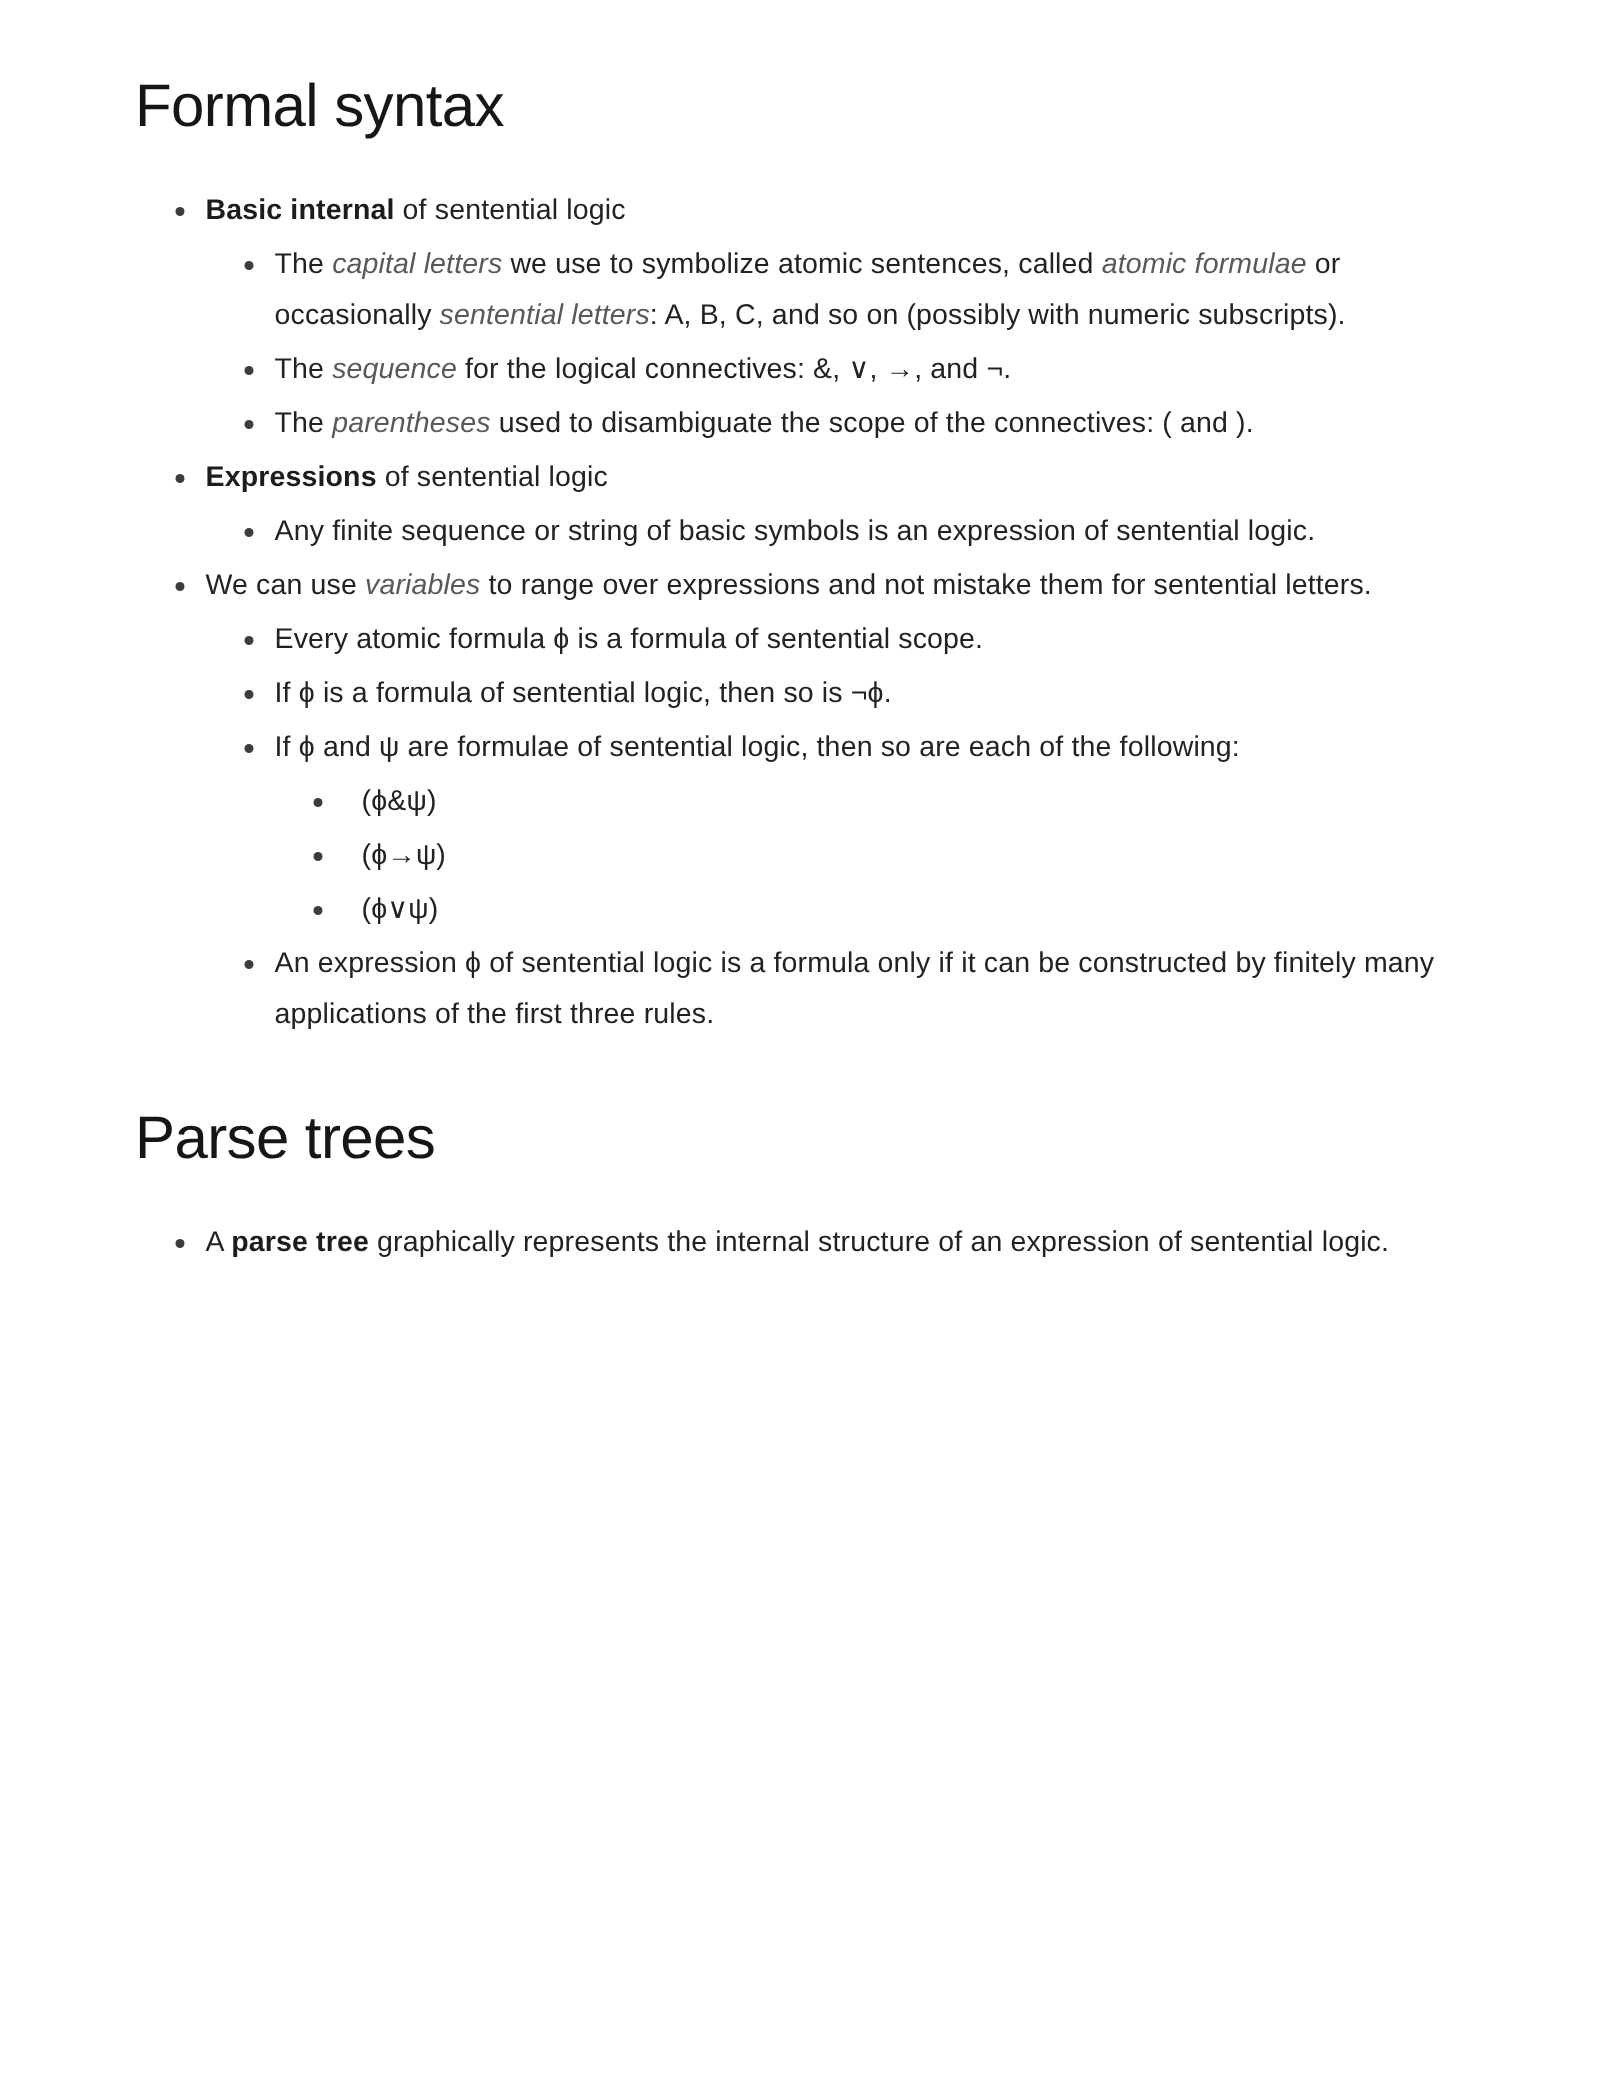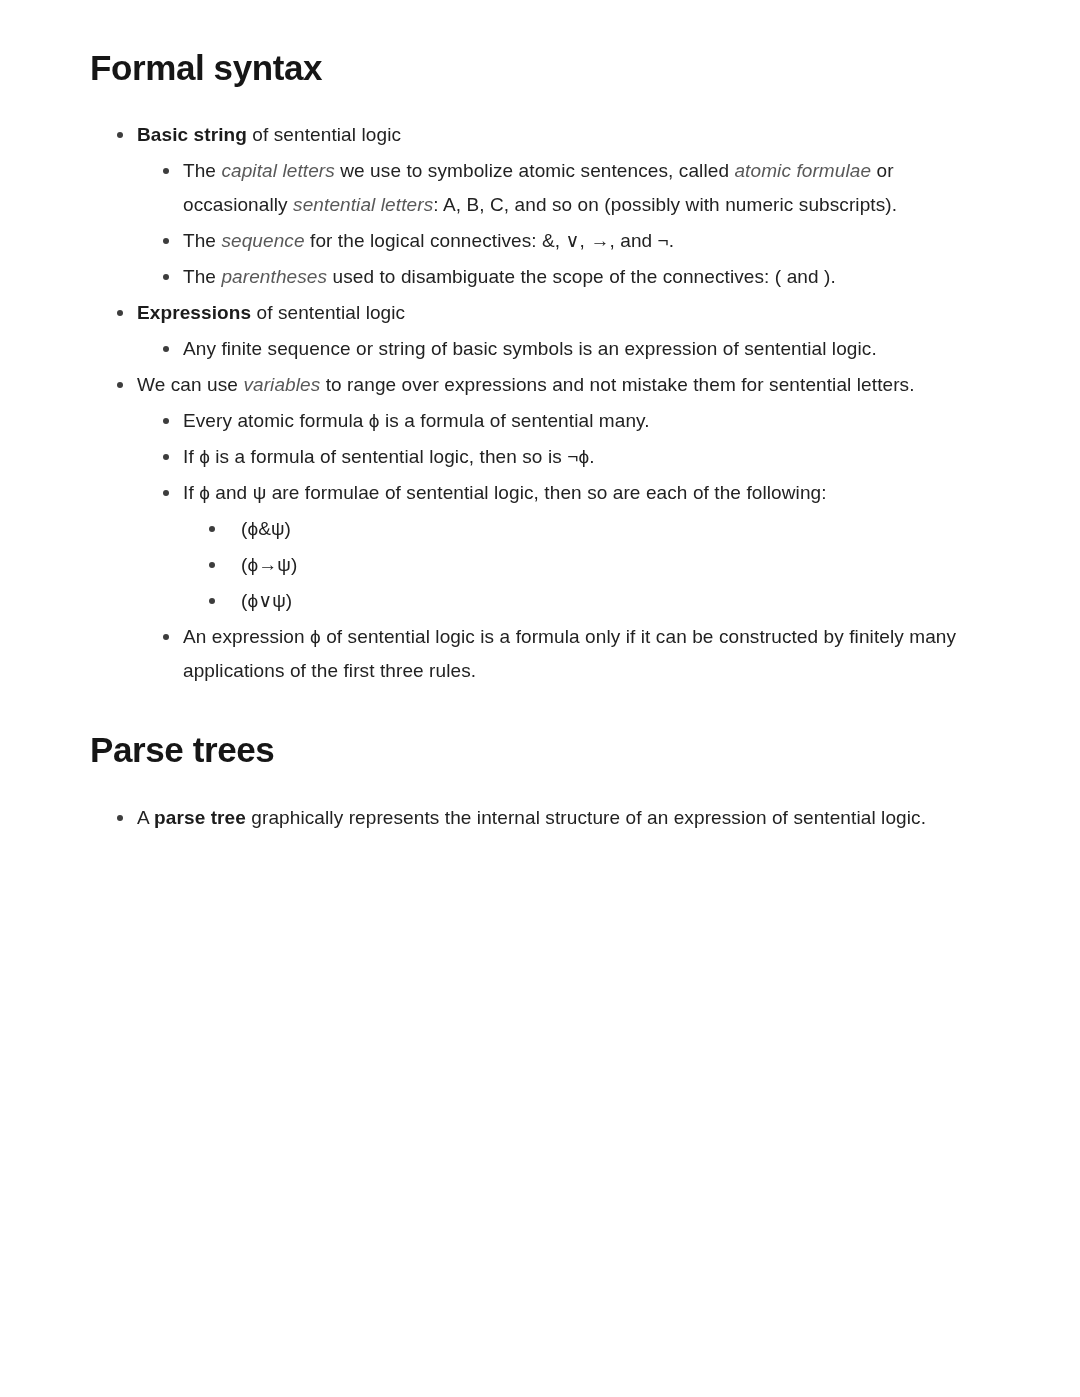--- a/index.html
+++ b/index.html
@@ -21,22 +21,22 @@
     height: 1397px;
     font-family: "Liberation Sans", sans-serif;
     color: var(--text-color);
     overflow: hidden;
   }
   .doc {
     padding: 48px 90px 0 90px;
     width: 1080px;
   }
   .section-heading {
-    font-size: 35px;
-    font-weight: 700;
+    font-size: 40px;
+    font-weight: 400;
     letter-spacing: -0.4px;
     color: var(--heading-color);
     margin: 42px 0 30px 0;
     line-height: 1.15;
   }
   .section-heading:first-child { margin-top: 0; }
   .list { margin: 0; }
   .item {
     display: flex;
     align-items: flex-start;
@@ -64,21 +64,21 @@
   .run.normal { font-weight: 400; }
 </style>
 </head>
 <body>
 
 <main class="doc">
     <h1 class="section-heading">Formal syntax</h1>
     <div class="list">
       <div class="item lvl1">
         <span class="bullet"></span>
-        <span class="item-text"><span class="run bold">Basic string</span><span class="run normal"> of sentential logic</span></span>
+        <span class="item-text"><span class="run bold">Basic internal</span><span class="run normal"> of sentential logic</span></span>
       </div>
       <div class="item lvl2">
         <span class="bullet"></span>
         <span class="item-text"><span class="run normal">The </span><span class="run italic">capital letters</span><span class="run normal"> we use to symbolize atomic sentences, called </span><span class="run italic">atomic formulae</span><span class="run normal"> or occasionally </span><span class="run italic">sentential letters</span><span class="run normal">: A, B, C, and so on (possibly with numeric subscripts).</span></span>
       </div>
       <div class="item lvl2">
         <span class="bullet"></span>
         <span class="item-text"><span class="run normal">The </span><span class="run italic">sequence</span><span class="run normal"> for the logical connectives: &amp;, ∨, →, and ¬.</span></span>
       </div>
       <div class="item lvl2">
@@ -92,21 +92,21 @@
       <div class="item lvl2">
         <span class="bullet"></span>
         <span class="item-text"><span class="run normal">Any finite sequence or string of basic symbols is an expression of sentential logic.</span></span>
       </div>
       <div class="item lvl1">
         <span class="bullet"></span>
         <span class="item-text"><span class="run normal">We can use </span><span class="run italic">variables</span><span class="run normal"> to range over expressions and not mistake them for sentential letters.</span></span>
       </div>
       <div class="item lvl2">
         <span class="bullet"></span>
-        <span class="item-text"><span class="run normal">Every atomic formula ϕ is a formula of sentential many.</span></span>
+        <span class="item-text"><span class="run normal">Every atomic formula ϕ is a formula of sentential scope.</span></span>
       </div>
       <div class="item lvl2">
         <span class="bullet"></span>
         <span class="item-text"><span class="run normal">If ϕ is a formula of sentential logic, then so is ¬ϕ.</span></span>
       </div>
       <div class="item lvl2">
         <span class="bullet"></span>
         <span class="item-text"><span class="run normal">If ϕ and ψ are formulae of sentential logic, then so are each of the following:</span></span>
       </div>
       <div class="item lvl3">

